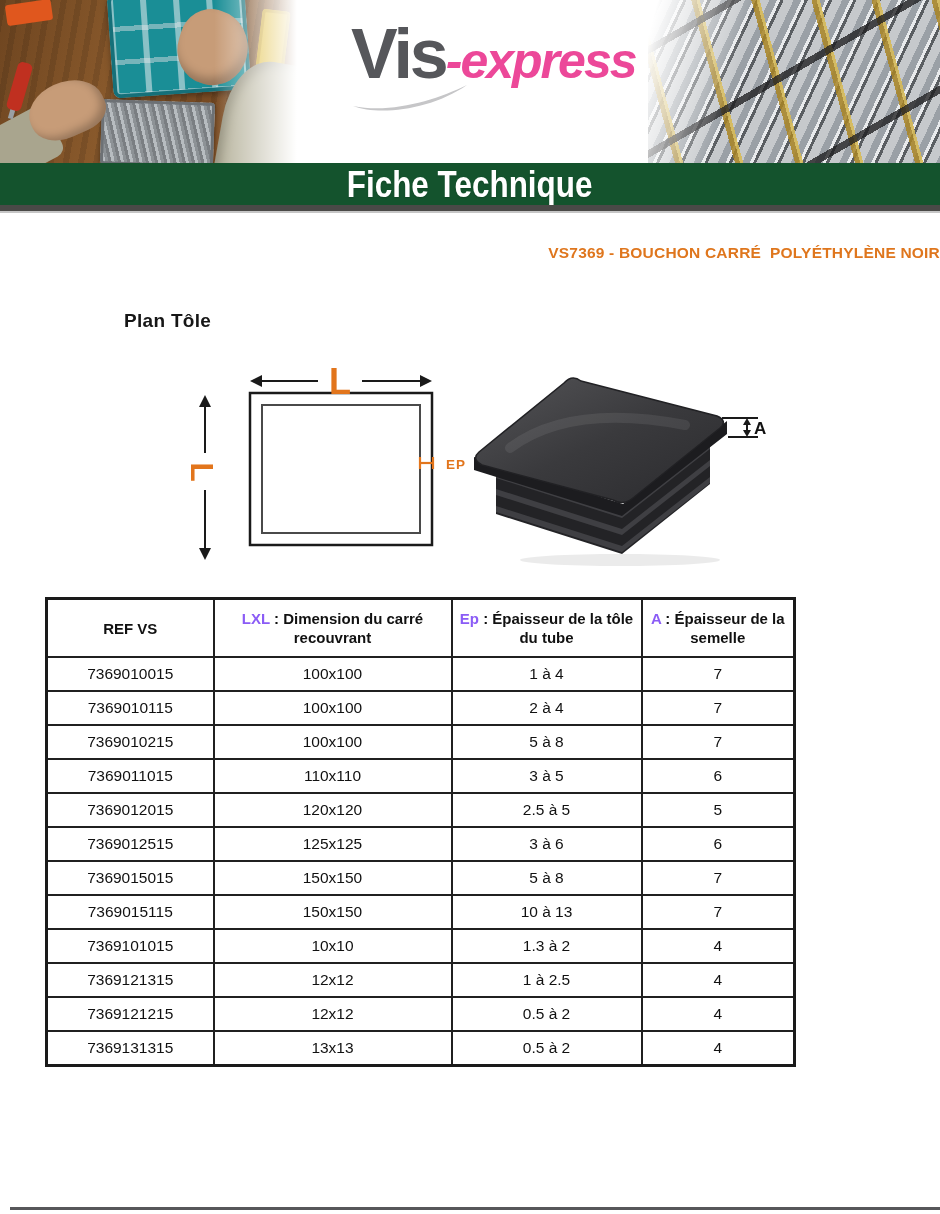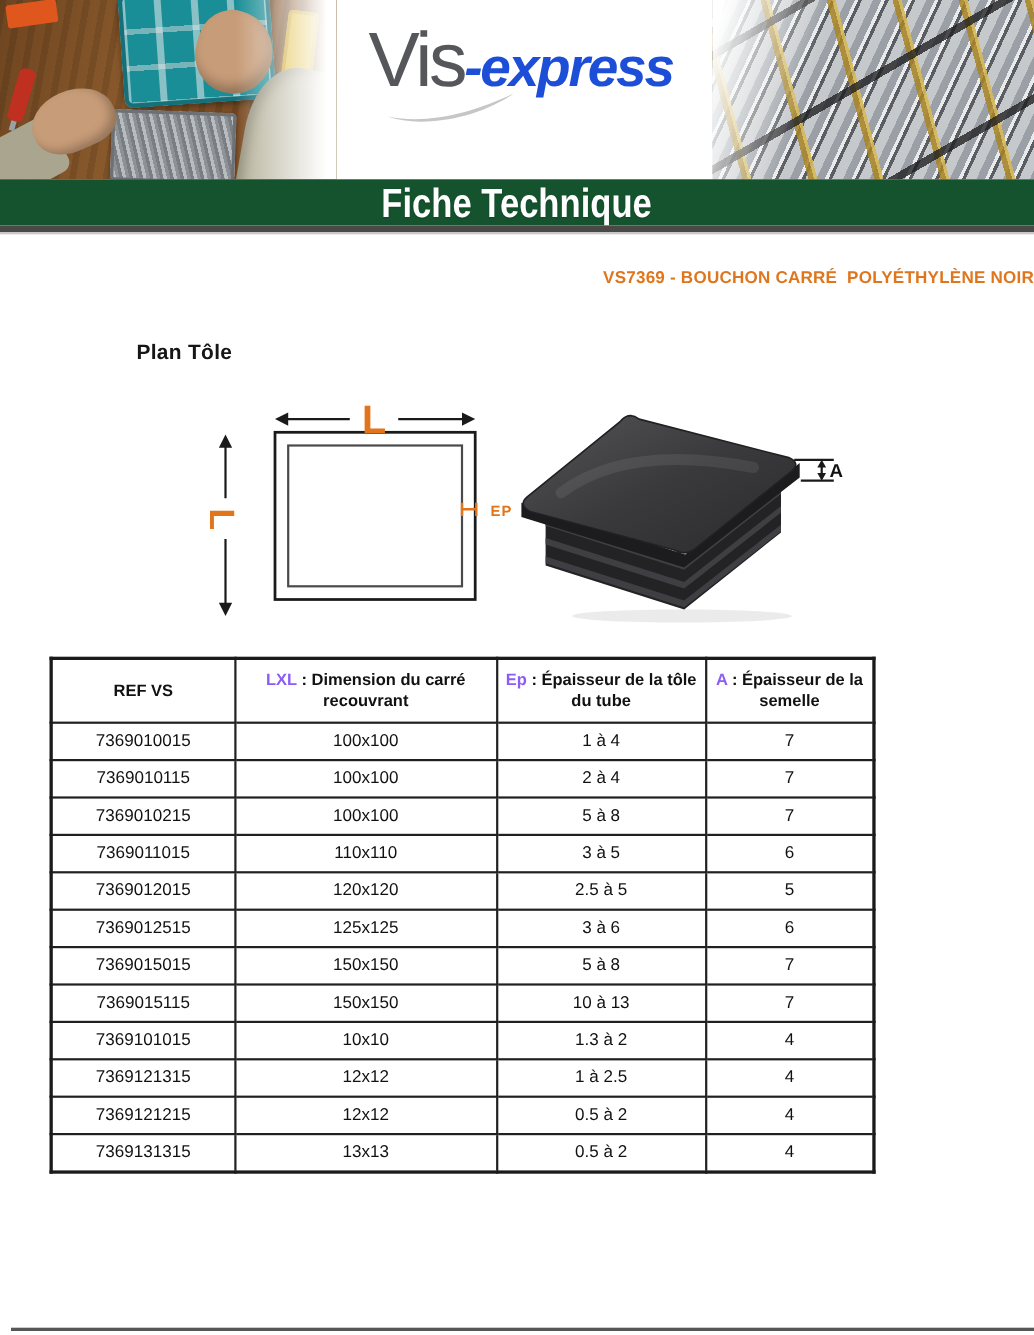--- a/index.html
+++ b/index.html
@@ -38,22 +38,22 @@
     transform:rotate(7deg);box-shadow:inset 0 0 0 3px #c39a18;}
   .photo-right{left:648px;width:292px;background:
       repeating-linear-gradient(150deg,rgba(30,30,32,0) 0 40px,rgba(30,30,32,.78) 40px 47px,rgba(30,30,32,0) 47px 90px),
       repeating-linear-gradient(75deg,rgba(255,255,255,0) 0 26px,rgba(168,132,36,.85) 26px 31px,rgba(214,186,88,.9) 31px 34px,rgba(255,255,255,0) 34px 58px),
       repeating-linear-gradient(115deg,#9aa0a6 0 7px,#e8eaec 7px 10px,#5a5e62 10px 13px,#c6c9cc 13px 22px);}
   .photo-right::after{content:"";position:absolute;inset:0;
     background:linear-gradient(105deg,#fff 3%,rgba(255,255,255,0) 32%);}
   
   .logo{position:absolute;left:335px;top:16px;width:290px;height:104px;}
   .logo-line{white-space:nowrap;}
-  .logo-vis{font-size:70px;font-weight:400;color:#56575b;letter-spacing:-3px;line-height:76px;}
-  .logo-express{font-size:50px;font-weight:700;font-style:italic;color:#1d4ed8;letter-spacing:-2px;}
+  .logo-vis{font-size:70px;font-weight:700;color:#56575b;letter-spacing:-3px;line-height:76px;margin-left:16px;}
+  .logo-express{font-size:50px;font-weight:700;font-style:italic;color:#ec4899;letter-spacing:-2px;}
   .swoosh{position:absolute;left:16px;top:66px;width:120px;height:30px;}
   
   .banner{position:absolute;left:0;top:163px;width:940px;height:42px;background:#14532d;
     display:flex;align-items:center;justify-content:center;}
   .banner-text{display:inline-block;transform:scaleX(.85);color:#fff;font-size:37px;font-weight:700;
     letter-spacing:0;line-height:1;text-shadow:0 1px 2px rgba(0,0,0,.18);}
   .strip-dark{position:absolute;left:0;top:205px;width:940px;height:6px;background:#4a4947;}
   .strip-light{position:absolute;left:0;top:211px;width:940px;height:2px;background:#c6c6c6;}
   
   .doc-title{position:absolute;left:0;top:244px;width:940px;text-align:right;

